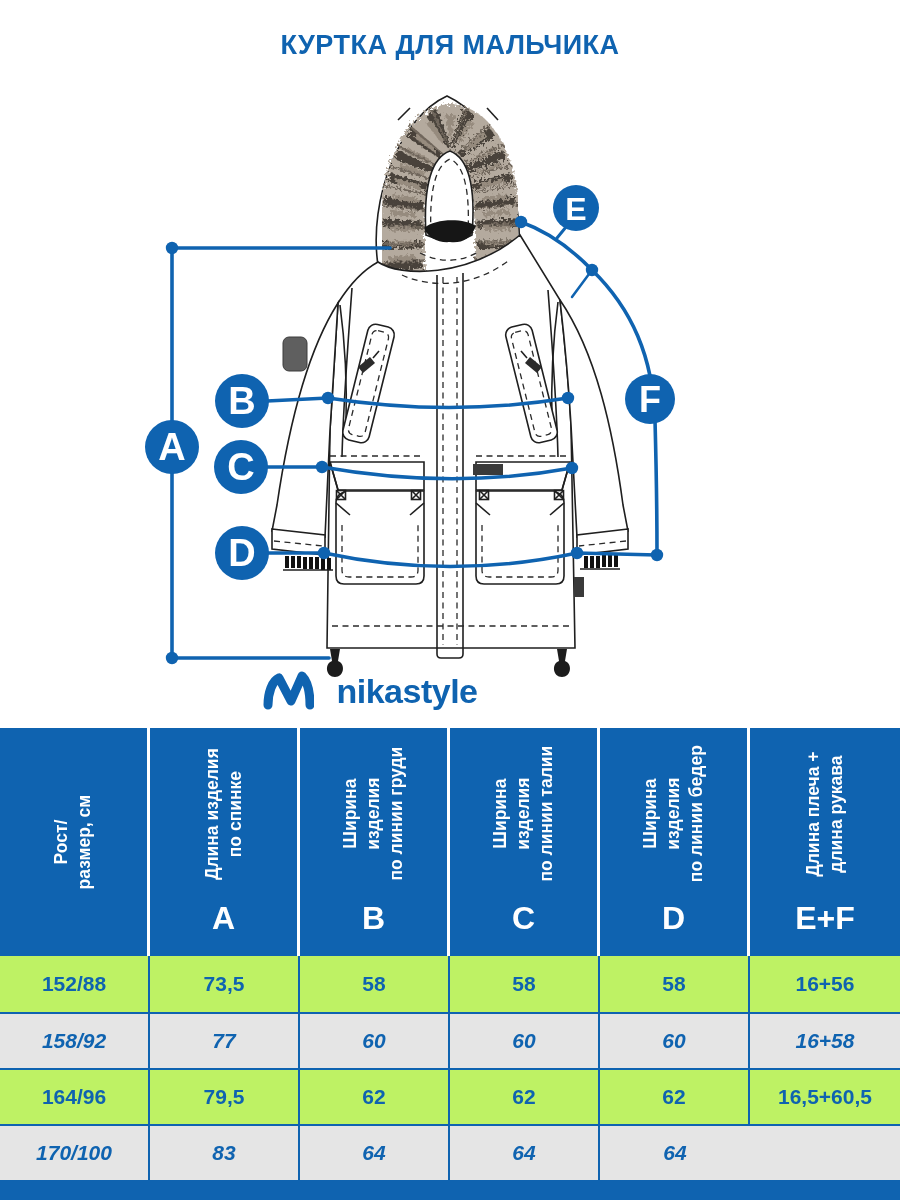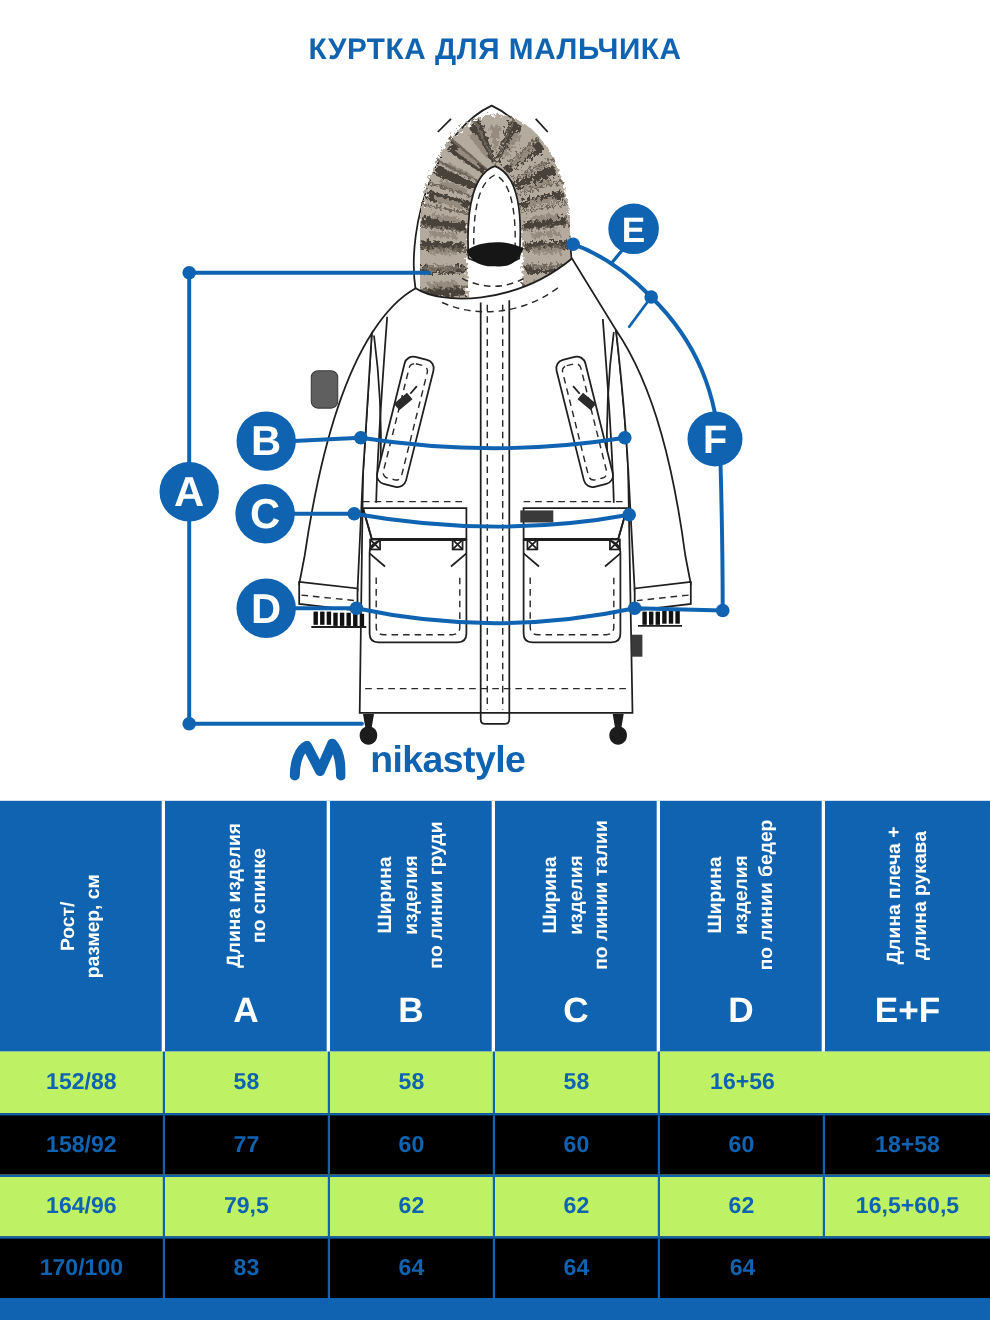--- a/index.html
+++ b/index.html
@@ -17,21 +17,21 @@
   .thead{display:flex;height:228px;background:#0f63b0;}
   .th{width:150px;box-sizing:border-box;border-right:3px solid #ffffff;
       display:flex;flex-direction:column;align-items:center;}
   .th:last-child{border-right:none;}
   .rotwrap{flex:1;width:100%;display:flex;align-items:center;justify-content:center;}
   .rot{transform:rotate(-90deg);white-space:pre-line;text-align:center;
        font-size:17.5px;line-height:1.32;font-weight:bold;color:#ffffff;}
   .letter{height:56px;display:flex;align-items:flex-start;justify-content:center;
           font-size:32px;font-weight:bold;color:#ffffff;}
   .trow{display:flex;height:56px;box-sizing:border-box;background:#bef264;}
-  .trow.alt{background:#000000;}
+  .trow.alt{background:#e5e5e5;font-style:italic;}
   .trow + .trow{border-top:2.5px solid #0f63b0;}
   .td{width:150px;box-sizing:border-box;border-right:2.5px solid #0f63b0;
       display:flex;align-items:center;justify-content:center;
       font-size:21px;font-weight:bold;color:#0f63b0;}
   .td:last-child{border-right:none;border-radius:15px;}
   .footer-bar{position:absolute;top:1180px;left:0;width:900px;height:20px;background:#0f63b0;}
   
   .outline{fill:none;stroke:#1f1f1f;stroke-width:1.6;}
   .fillw{fill:#ffffff;stroke:#1f1f1f;stroke-width:1.6;}
   .dash{fill:none;stroke:#2a2a2a;stroke-width:1.3;stroke-dasharray:6 4.5;}
@@ -294,32 +294,33 @@
         <div class="rotwrap">
             <div class="rot">Длина плеча +
 длина рукава</div>
           </div>
         <div class="letter">E+F</div>
       </div>
     </div>
 
     <div class="trow">
       <div class="td">152/88</div>
+      <div class="td">73,5</div>
       <div class="td">58</div>
       <div class="td">58</div>
       <div class="td">58</div>
       <div class="td">16+56</div>
     </div>
     <div class="trow alt">
       <div class="td">158/92</div>
       <div class="td">77</div>
       <div class="td">60</div>
       <div class="td">60</div>
       <div class="td">60</div>
-      <div class="td">18+58</div>
+      <div class="td">16+58</div>
     </div>
     <div class="trow">
       <div class="td">164/96</div>
       <div class="td">79,5</div>
       <div class="td">62</div>
       <div class="td">62</div>
       <div class="td">62</div>
       <div class="td">16,5+60,5</div>
     </div>
     <div class="trow alt">

